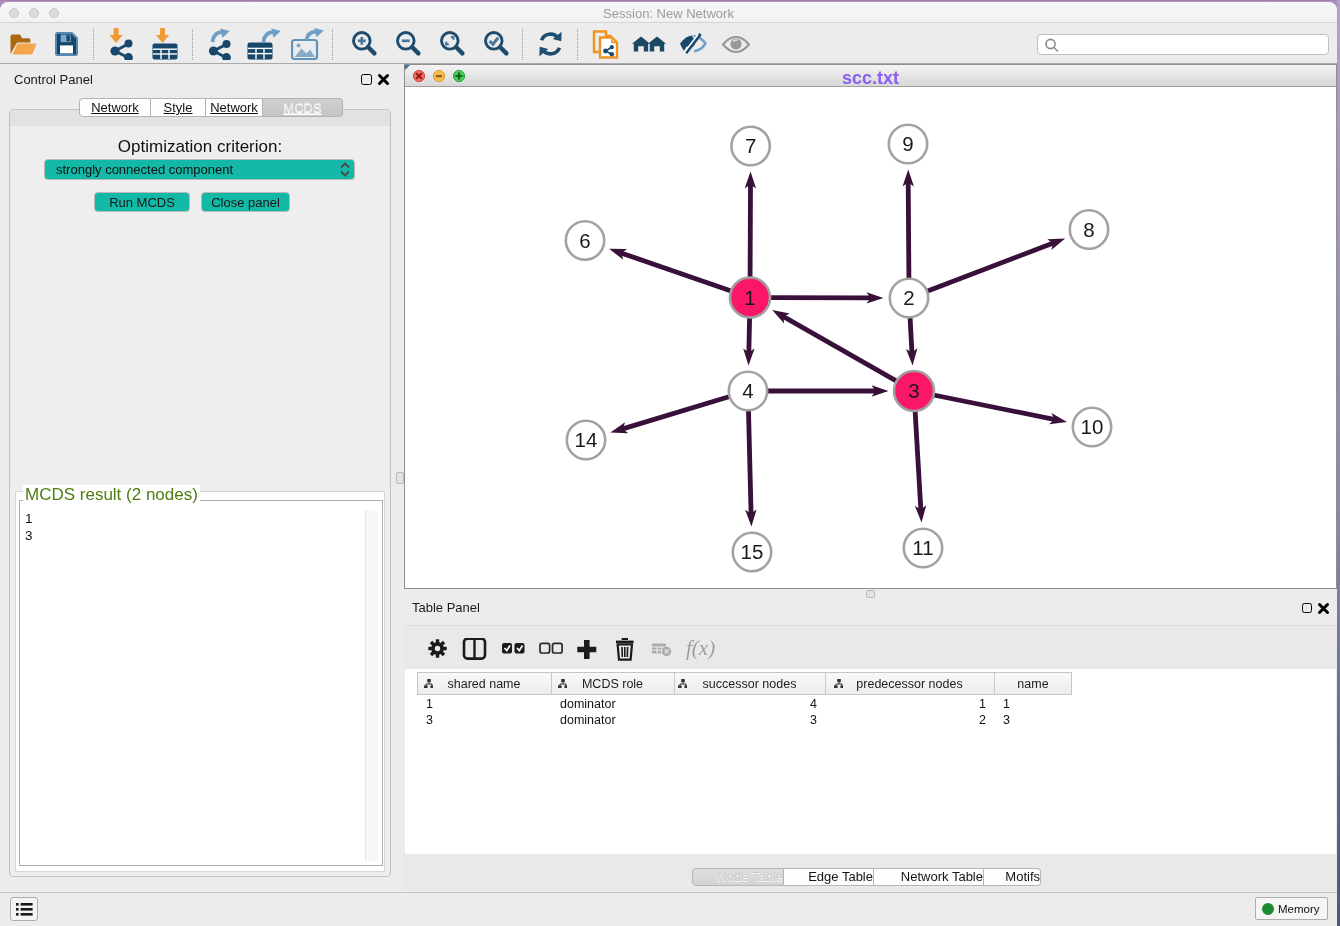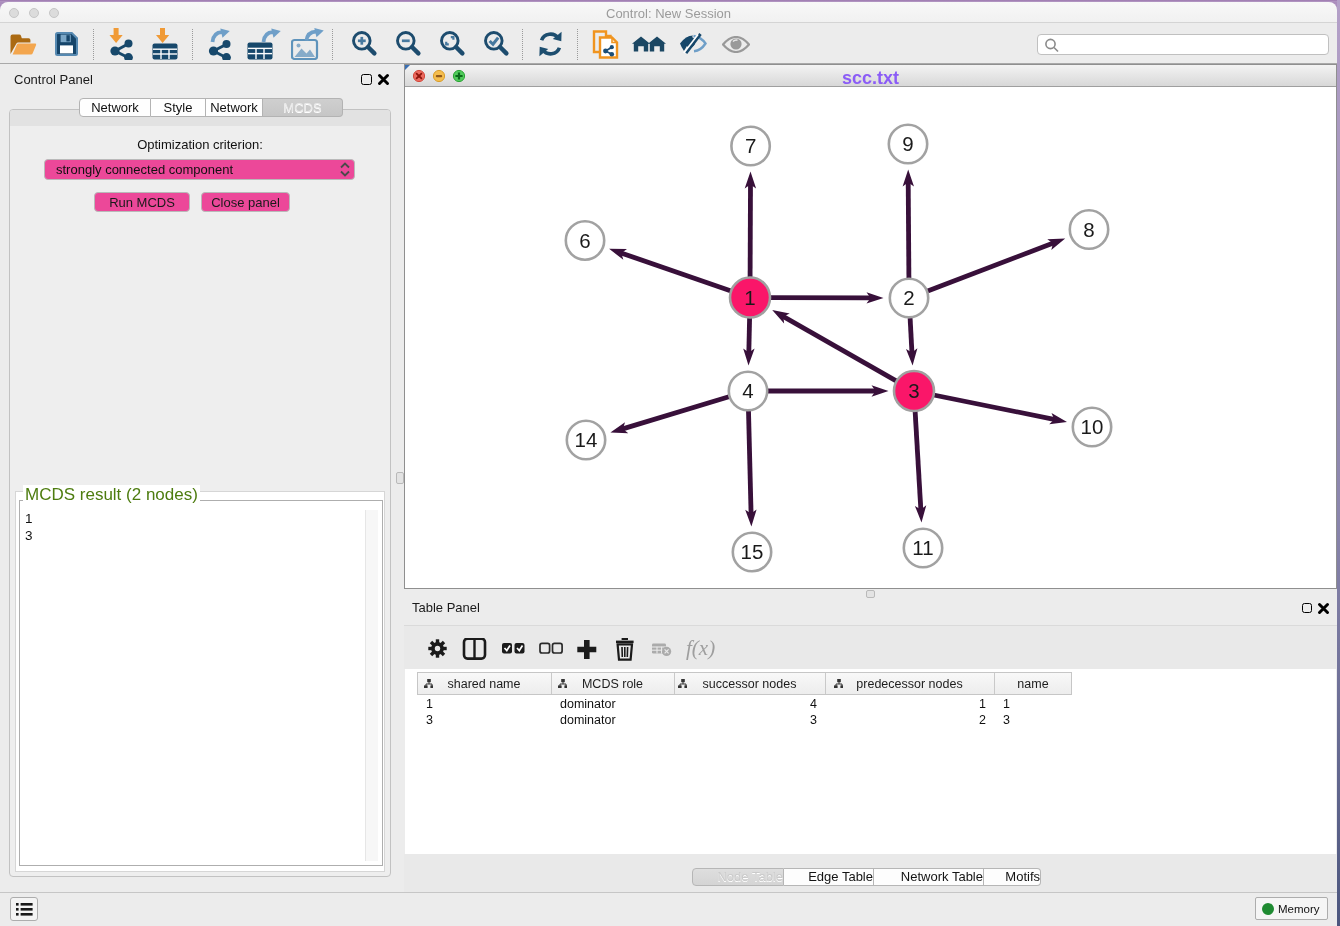--- a/index.html
+++ b/index.html
@@ -3,41 +3,41 @@
 <meta charset="utf-8">
 <title>Session: New Session</title>
 <style>
 * { margin:0; padding:0; box-sizing:border-box; }
 html,body { width:1340px; height:926px; overflow:hidden; }
 body { position:relative; font-family:"Liberation Sans", sans-serif; background:#ececec; }
 .abs { position:absolute; }
 .sep { border-left:1px dotted #9a9a9a; width:1px; height:31px; top:29px; }
 .hdrico { width:9px; height:9px; }
 .tab { border:1px solid #b3b3b3; border-left:none; background:#fefefe; color:#111;
-  font-size:13px; text-align:center; line-height:18px; height:19px; }
+  font-size:13px; text-align:center; line-height:18px; height:19px;text-decoration:underline; }
 .tabsel { background:linear-gradient(#cfcfcf,#c6c6c6); color:#e8e8e8; text-shadow:0 1px 0 #ffffff; }
-.btn { background:#ec4899; border:1px solid #b9b9b9; border-radius:4px; font-size:13px;
+.btn { background:#14b8a6; border:1px solid #b9b9b9; border-radius:4px; font-size:13px;
   text-align:center; color:#1a1a1a; }
 .btab { border:1px solid #b6b6b6; border-left:none; background:#fdfdfd; color:#141414;
   font-size:13px; text-align:right; line-height:16px; height:18px; }
 </style>
 </head>
 <body>
 
 <div class="abs" style="left:0;top:0;width:1340px;height:3px;background:linear-gradient(#9c77ae,#c3aed2)"></div>
 <div class="abs" style="left:1337px;top:0;width:3px;height:926px;background:linear-gradient(#b4a0c8,#8b86ad 55%,#4c567e)"></div>
 
 <div class="abs" style="left:0;top:2px;width:12px;height:12px;background:#ab8dbd"></div>
 <div class="abs" style="left:1325px;top:2px;width:12px;height:12px;background:#ab8dbd"></div>
 
 <div class="abs" style="left:0;top:2px;width:1337px;height:21px;background:linear-gradient(#f8f8f8,#f1f1f1);border-bottom:1px solid #d4d4d4;border-radius:8px 8px 0 0"></div>
 <div class="abs" style="left:9px;top:8px;width:10px;height:10px;border-radius:50%;background:#dcdcdc;border:1px solid #c6c6c6"></div>
 <div class="abs" style="left:29px;top:8px;width:10px;height:10px;border-radius:50%;background:#dcdcdc;border:1px solid #c6c6c6"></div>
 <div class="abs" style="left:49px;top:8px;width:10px;height:10px;border-radius:50%;background:#dcdcdc;border:1px solid #c6c6c6"></div>
-<div class="abs" style="left:0;top:6px;width:1337px;text-align:center;font-size:13px;color:#9b9b9b">Control: New Session</div>
+<div class="abs" style="left:0;top:6px;width:1337px;text-align:center;font-size:13px;color:#9b9b9b">Session: New Network</div>
 
 <div class="abs" style="left:0;top:23px;width:1337px;height:41px;background:#ececec;border-bottom:1px solid #a9a9a9"></div>
 
 <svg class="abs" style="left:9px;top:33px" width="28" height="22">
 <path d="M1.5,21 L1.5,3.5 Q1.5,1.5 3.5,1.5 L10.2,1.5 Q11.6,1.5 12,2.8 L12.8,5.2 L19.6,5.2 Q21.4,5.2 21.4,7 L21.4,9.5 L9.2,9.5 Q7.8,9.5 7.3,10.8 Z" fill="#ab6a12"></path>
 <path d="M3.6,21.5 L7.9,11.6 Q8.3,10.6 9.5,10.6 L26,10.6 Q27.6,10.6 27.1,12 L23.7,20.2 Q23.3,21.5 21.9,21.5 Z" fill="#f3a64e"></path>
 </svg>
 
 <svg class="abs" style="left:55px;top:32px" width="23" height="24">
 <path d="M2.5,1 H16.8 L22,6.2 V21.5 Q22,23 20.5,23 H2.5 Q1,23 1,21.5 V2.5 Q1,1 2.5,1 Z" fill="#16456a" stroke="#5689b1" stroke-width="2"></path>
@@ -189,21 +189,21 @@
   </svg>
 
 <div class="abs" style="left:9px;top:109px;width:382px;height:768px;border:1px solid #c2c2c2;border-radius:4px;background:#eeeeee"></div>
 <div class="abs" style="left:10px;top:110px;width:380px;height:16px;background:#e2e2e2;border-radius:3px 3px 0 0"></div>
 
 <div class="abs tab" style="left:79px;top:98px;width:72px;border-left:1px solid #b3b3b3;border-radius:4px 0 0 4px">Network</div>
 <div class="abs tab" style="left:151px;top:98px;width:55px">Style</div>
 <div class="abs tab" style="left:206px;top:98px;width:57px">Network</div>
 <div class="abs tab tabsel" style="left:263px;top:98px;width:80px;border-radius:0 4px 4px 0">MCDS</div>
 
-<div class="abs" style="left:40px;top:137px;width:320px;text-align:center;font-size:13px;color:#111">Optimization criterion:</div>
+<div class="abs" style="left:40px;top:137px;width:320px;text-align:center;font-size:17px;color:#111">Optimization criterion:</div>
 <div class="abs btn" style="left:44px;top:159px;width:311px;height:21px;border-radius:4px;text-align:left"></div>
 <div class="abs" style="left:56px;top:162px;font-size:13px;color:#111">strongly connected component</div>
 <svg class="abs" style="left:338px;top:161px" width="14" height="17">
     <path d="M3,6.5 L7,2.5 L11,6.5" fill="none" stroke="#4a4a4a" stroke-width="1.8"></path>
     <path d="M3,10.5 L7,14.5 L11,10.5" fill="none" stroke="#4a4a4a" stroke-width="1.8"></path>
   </svg>
 <div class="abs btn" style="left:94px;top:192px;width:96px;height:20px;line-height:19px">Run MCDS</div>
 <div class="abs btn" style="left:201px;top:192px;width:89px;height:20px;line-height:19px">Close panel</div>
 
 <div class="abs" style="left:15px;top:491px;width:370px;height:381px;background:#ffffff;border:1px solid #d6d6d6"></div>

